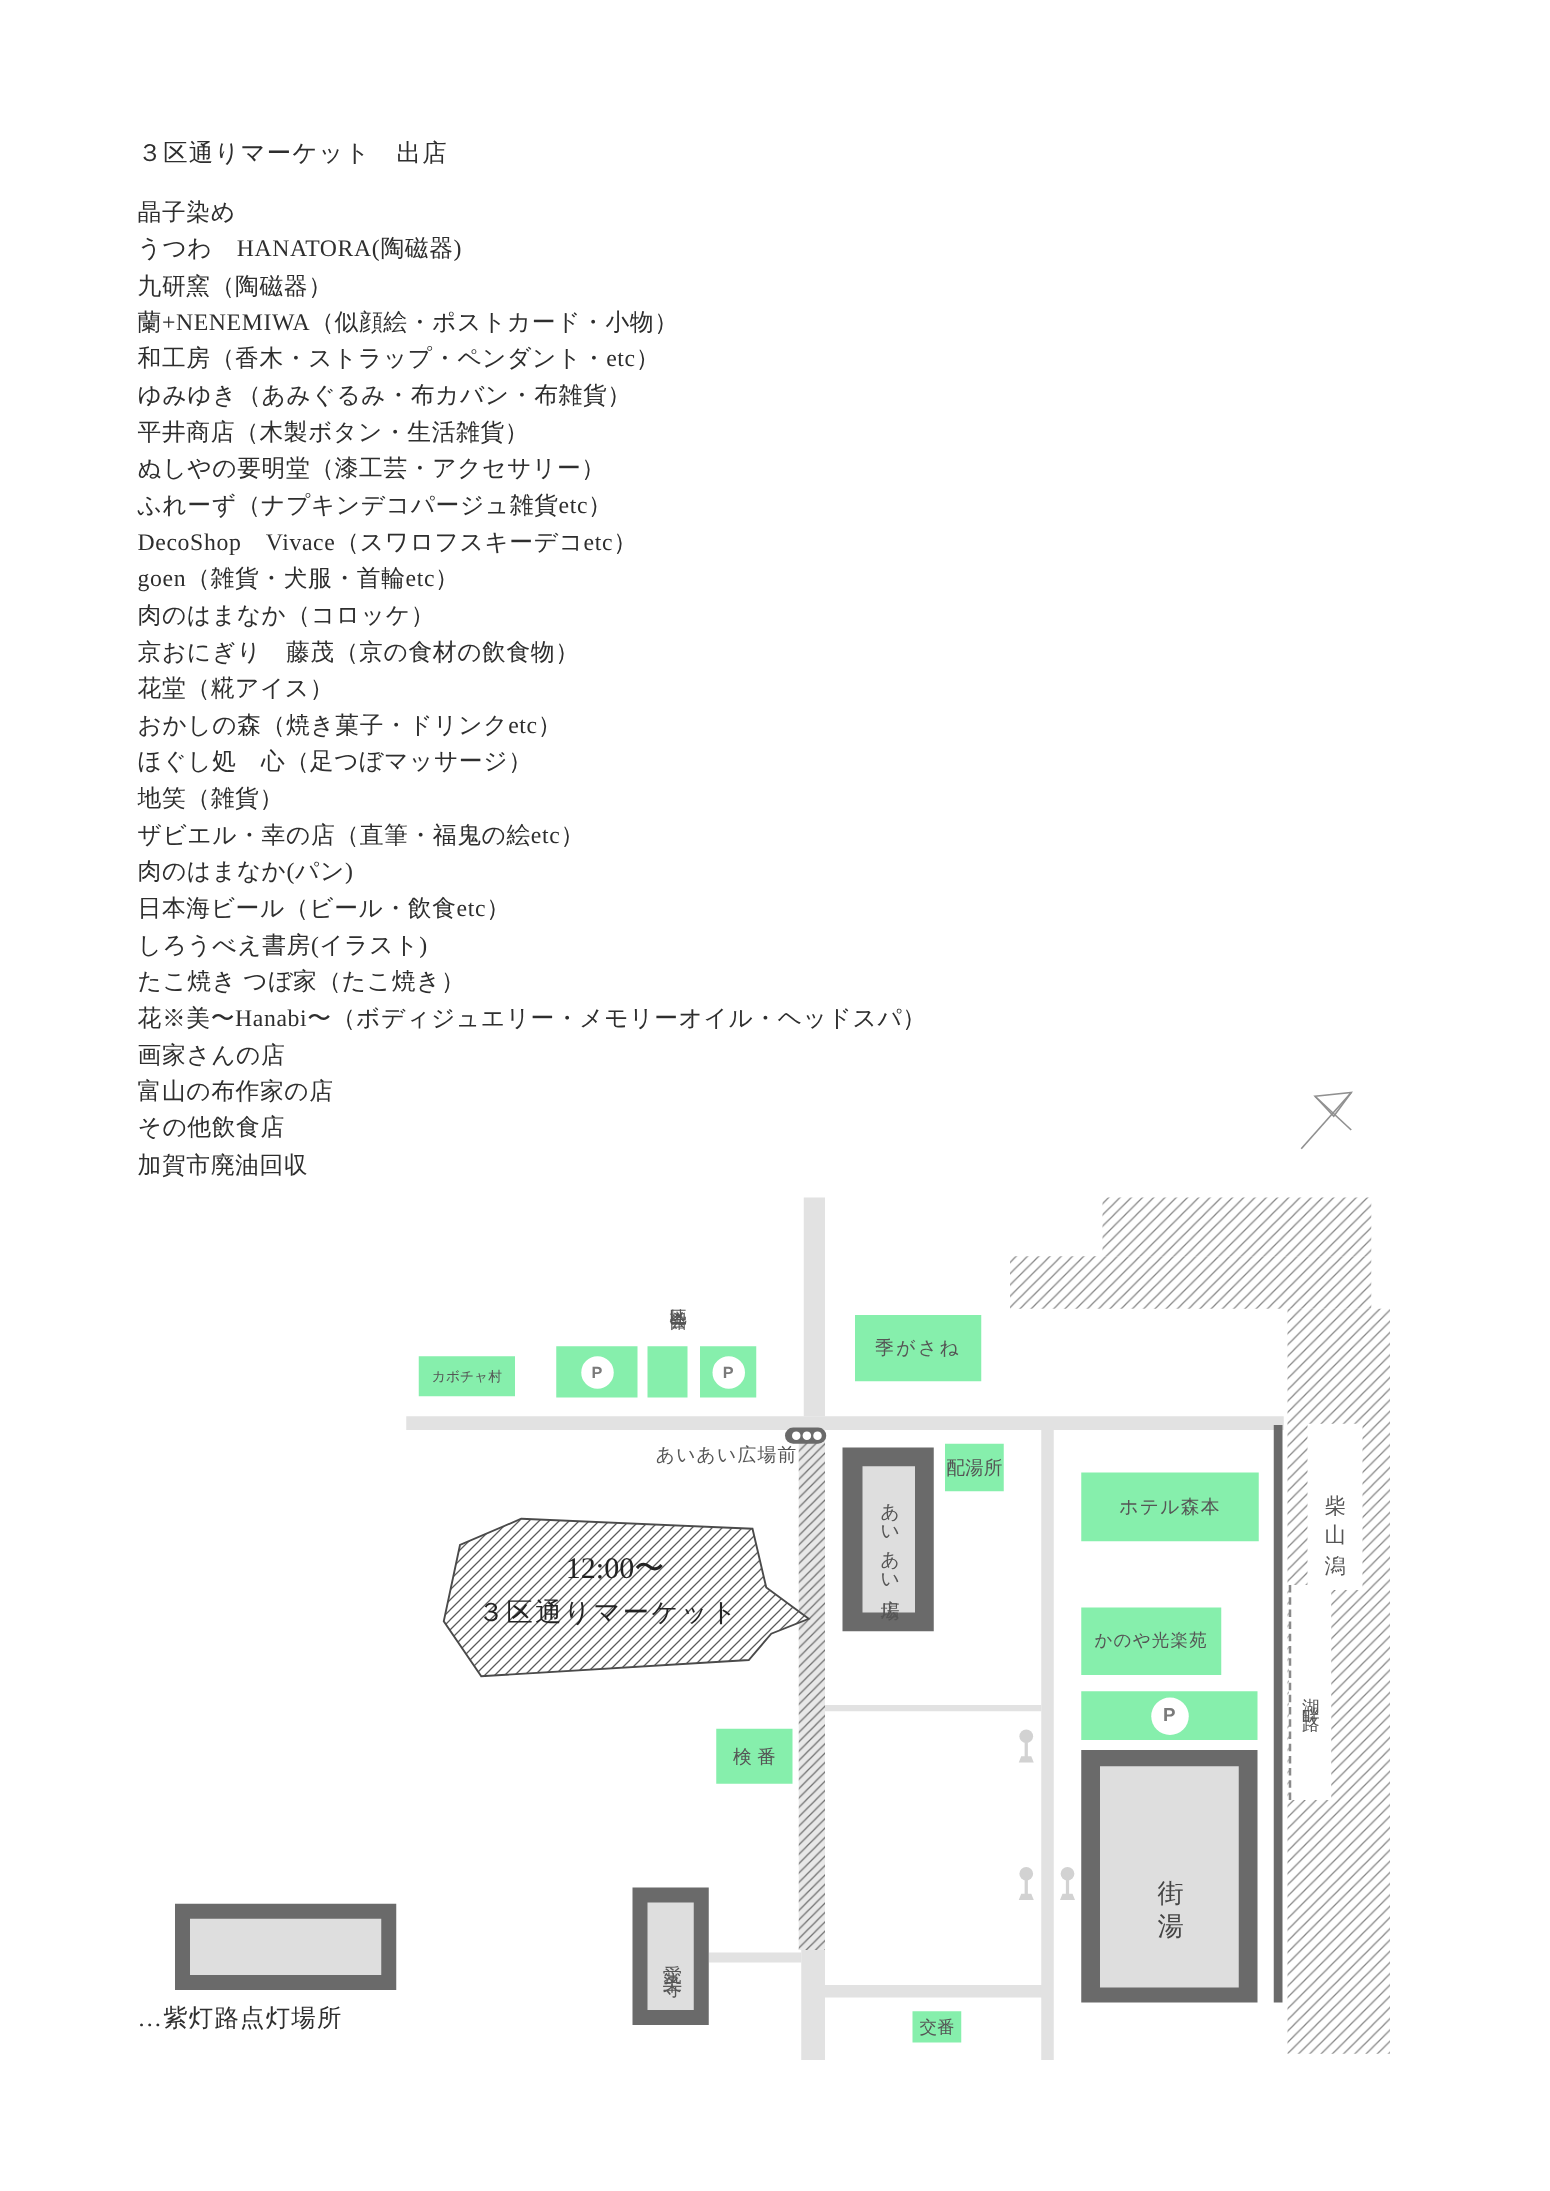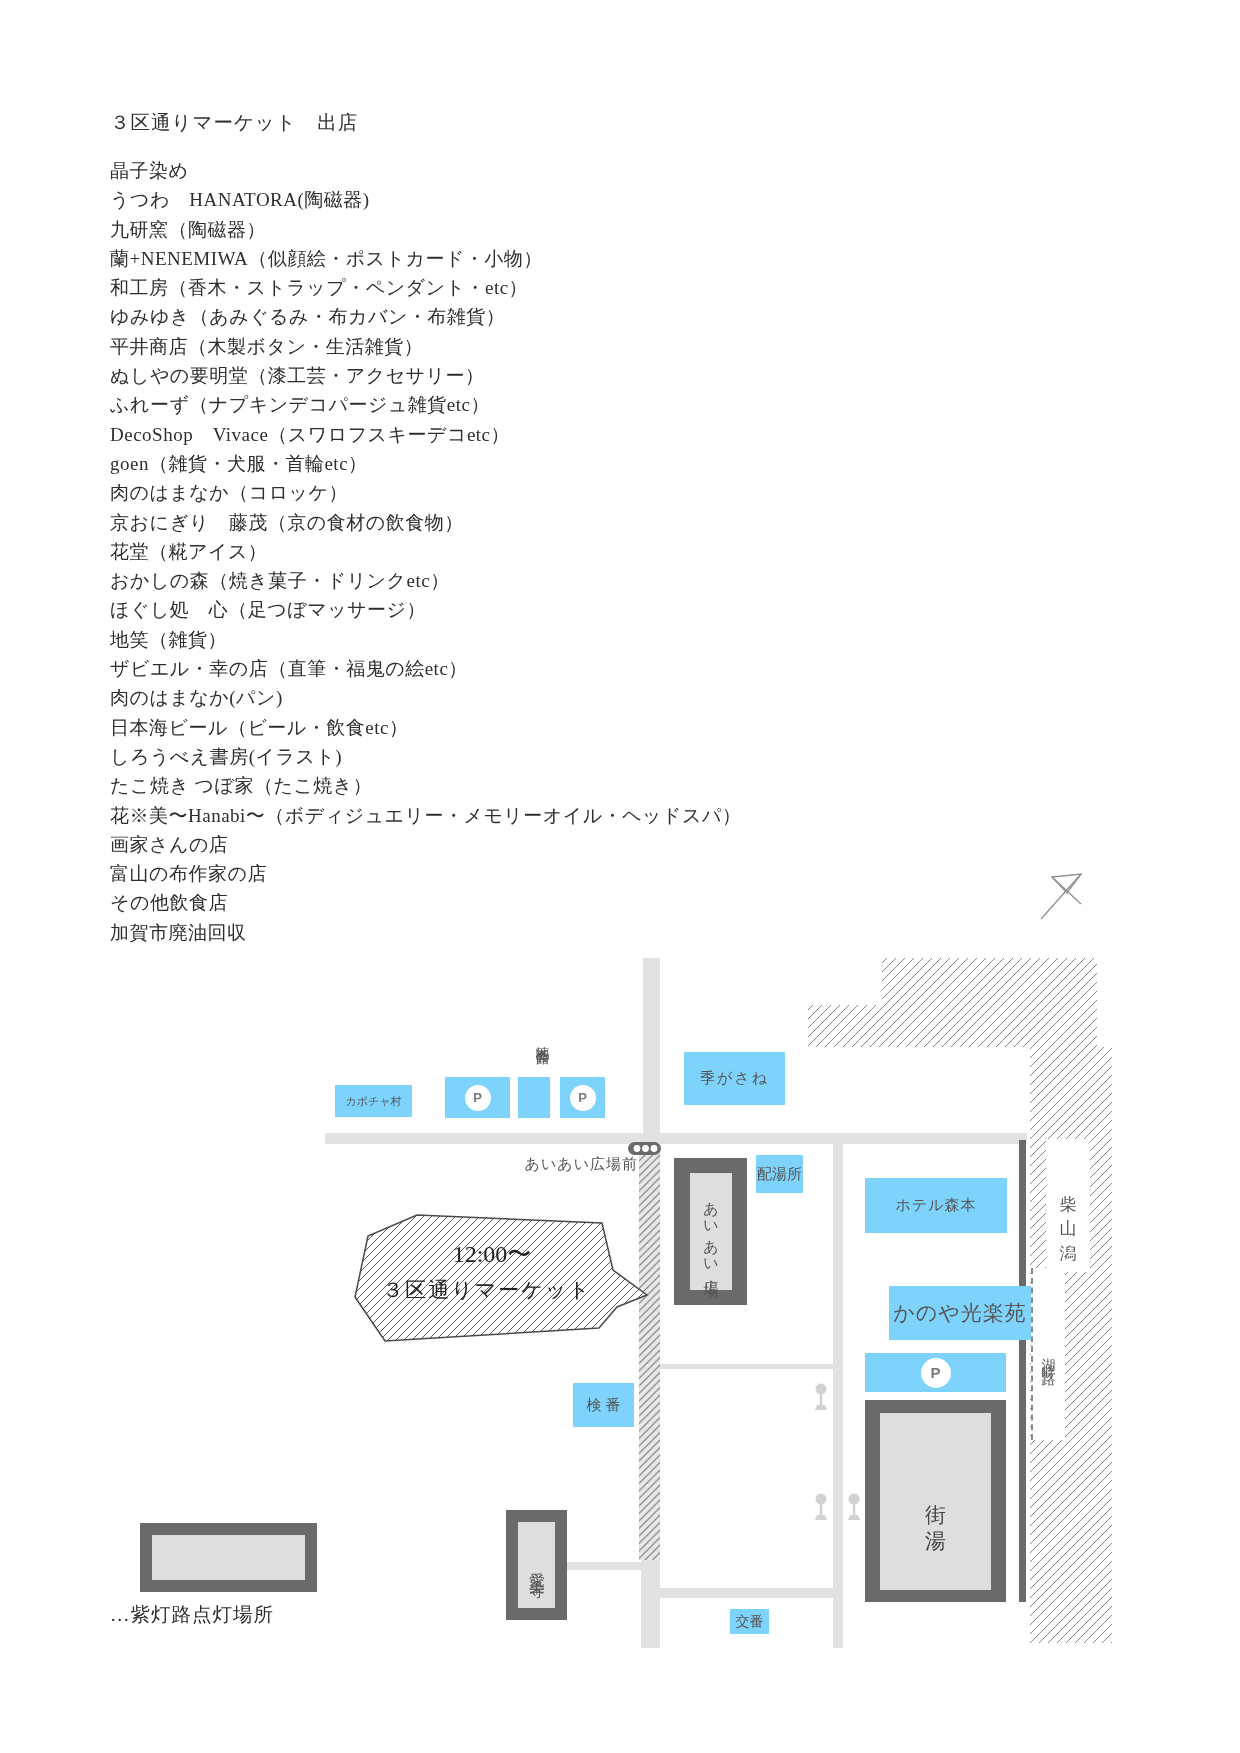--- a/index.html
+++ b/index.html
@@ -7,21 +7,21 @@
           font-family:"Liberation Sans","DejaVu Sans",sans-serif;}
   .serif{font-family:"Liberation Serif","DejaVu Serif",serif;color:#2e2e2e;}
   .abs{position:absolute;}
   
   #title{left:110px;top:109px;font-size:19.5px;letter-spacing:1px;z-index:3;text-align:center;}
   #vendor-list{left:110px;top:156px;z-index:3;}
   .vline{height:29.3px;line-height:29.3px;font-size:19px;letter-spacing:0.5px;white-space:pre;}
   
   .road{background:#e2e2e2;z-index:1;}
   
-  .box{background:#7dd3fc;color:#555;display:flex;align-items:center;justify-content:center;
+  .box{background:#86efac;color:#555;display:flex;align-items:center;justify-content:center;
        z-index:3;white-space:pre;}
   
   .frame{background:#6a6a6a;display:flex;align-items:center;justify-content:center;z-index:3;}
   .frame-inner{background:#dedede;display:flex;align-items:center;justify-content:center;
                width:100%;height:100%;}
   .vtext{writing-mode:vertical-rl;text-orientation:upright;color:#555;white-space:pre;}
   .pcircle{background:#ffffff;border-radius:50%;color:#7a7a7a;font-weight:bold;
            display:flex;align-items:center;justify-content:center;}
   #map-svg{position:absolute;left:0;top:0;z-index:2;pointer-events:none;}
   .whitepatch{background:#ffffff;display:flex;align-items:center;justify-content:center;z-index:3;}
@@ -171,21 +171,21 @@
   <div class="abs" style="left:488px;top:1155px;width:150px;text-align:right;font-size:15px;color:#555;letter-spacing:1px;z-index:3;">あいあい広場前</div>
 
   <div class="abs frame" style="left:674px;top:1158px;width:73px;height:147px;padding:0;">
     <div class="frame-inner" style="width:42px;height:117px;">
       <div class="vtext" style="font-size:15px;letter-spacing:2px;">あいあい広場</div>
     </div>
   </div>
   <div class="abs box" style="left:756px;top:1155px;width:47px;height:38px;font-size:15px;">配湯所</div>
 
   <div class="abs box" style="left:865px;top:1178px;width:142px;height:55px;font-size:15px;letter-spacing:1px;">ホテル森本</div>
-  <div class="abs box" style="left:865px;top:1286px;width:142px;height:54px;font-size:21px;letter-spacing:1px;margin-left:24px;">かのや光楽苑</div>
+  <div class="abs box" style="left:865px;top:1286px;width:112px;height:54px;font-size:14px;letter-spacing:1px;">かのや光楽苑</div>
   <div class="abs box" style="left:865px;top:1353px;width:141px;height:39px;">
     <div class="pcircle" style="width:30px;height:30px;font-size:15px;">P</div>
   </div>
   <div class="abs frame" style="left:865px;top:1400px;width:141px;height:202px;">
     <div class="frame-inner" style="width:111px;height:177px;">
       <div class="vtext" style="font-size:21px;letter-spacing:26px;margin-bottom:-26px;color:#444;">街湯</div>
     </div>
   </div>
 
   <div class="abs box" style="left:573px;top:1383px;width:61px;height:44px;font-size:15px;">検 番</div>

